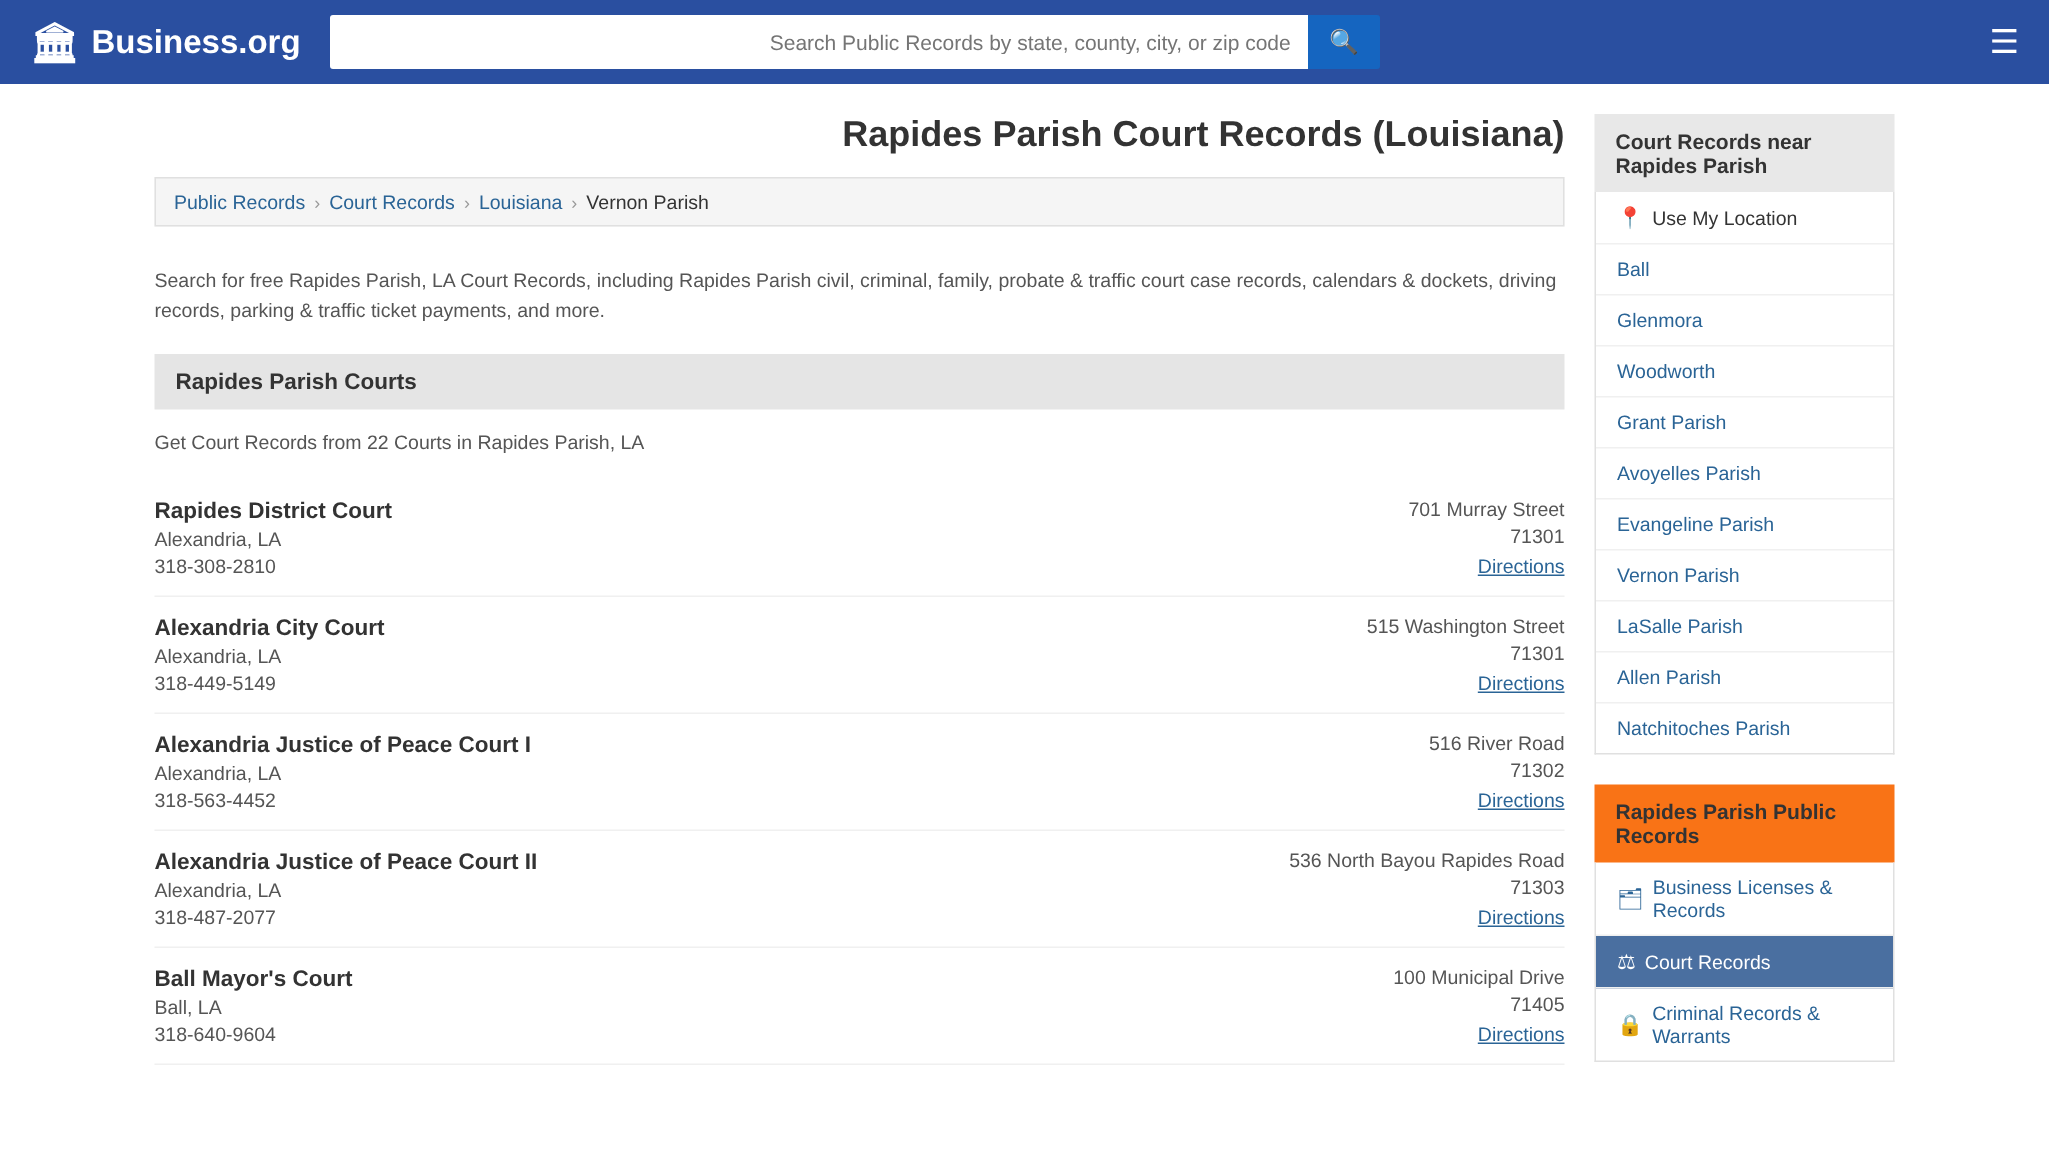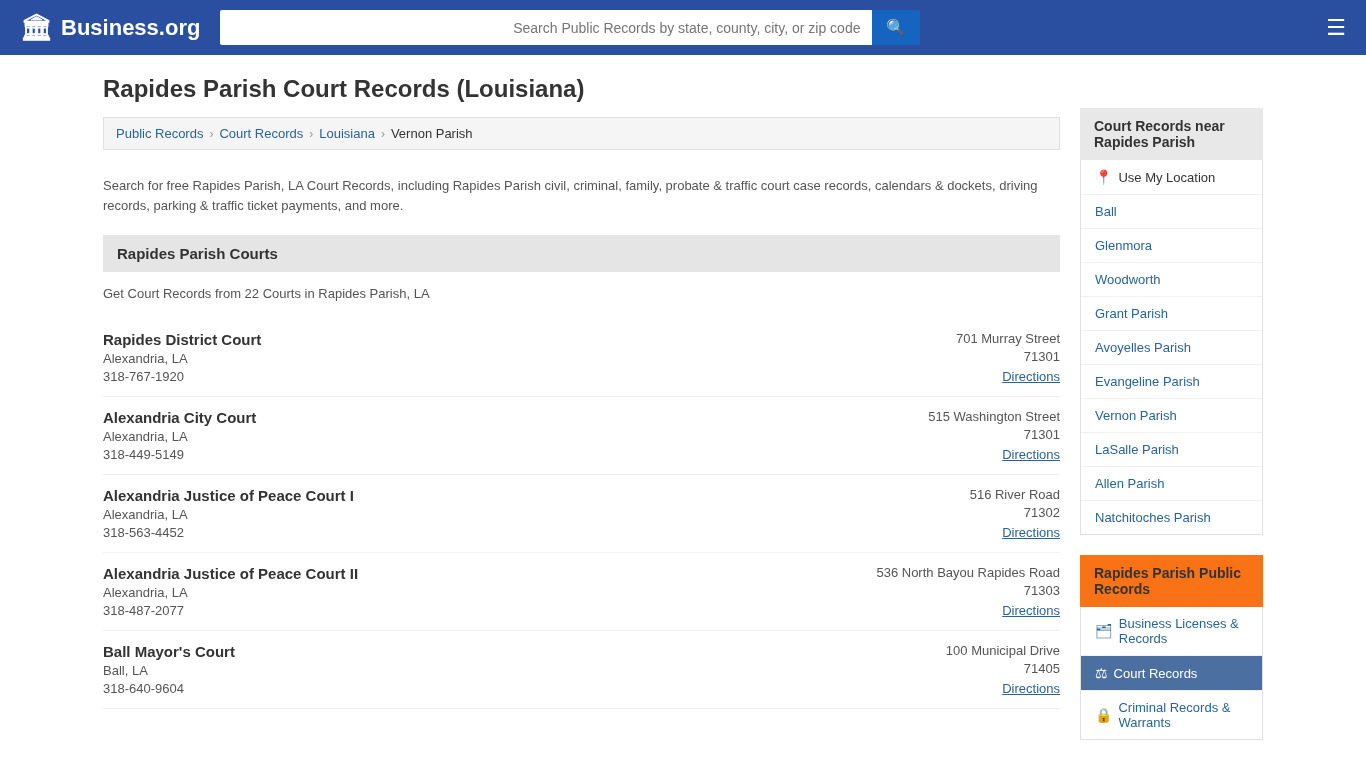--- a/index.html
+++ b/index.html
@@ -69,20 +69,21 @@
 
     
     .content {
       flex: 1;
     }
     .page-title {
       font-size: 24px;
       font-weight: bold;
       color: #333;
       margin-bottom: 14px;
+      text-align: right;
     }
 
     
     .breadcrumb {
       background: #f5f5f5;
       border: 1px solid #e0e0e0;
       padding: 8px 12px;
       font-size: 13px;
       margin-bottom: 26px;
       display: flex;
@@ -160,23 +161,22 @@
     }
     .court-address .directions-link {
       color: #2a6496;
       text-decoration: underline;
       font-size: 13px;
       cursor: pointer;
     }
 
     
     .sidebar {
-      width: 183px;
+      width: 200px;
       flex-shrink: 0;
-      margin-top: 33px;
     }
     .sidebar-section-header {
       background: #e8e8e8;
       padding: 10px 14px;
       font-weight: bold;
       font-size: 14px;
       margin-bottom: 0;
     }
     .sidebar-list {
       border: 1px solid #e0e0e0;
@@ -252,21 +252,21 @@
     <p class="description">Search for free Rapides Parish, LA Court Records, including Rapides Parish civil, criminal, family, probate &amp; traffic court case records, calendars &amp; dockets, driving records, parking &amp; traffic ticket payments, and more.</p>
 
     <div class="section-header">Rapides Parish Courts</div>
     <p class="courts-count">Get Court Records from 22 Courts in Rapides Parish, LA</p>
 
     <div id="courts-list">
         <div class="court-entry">
       <div class="court-info">
         <div class="court-name">Rapides District Court</div>
         <div class="court-location">Alexandria, LA</div>
-        <div class="court-phone">318-767-1920</div>
+        <div class="court-phone">318-308-2810</div>
       </div>
       <div class="court-address">
         <div class="addr-street">701 Murray Street</div>
         <div class="addr-zip">71301</div>
         <a class="directions-link" href="#">Directions</a>
       </div>
     </div>
         <div class="court-entry">
       <div class="court-info">
         <div class="court-name">Alexandria City Court</div>

